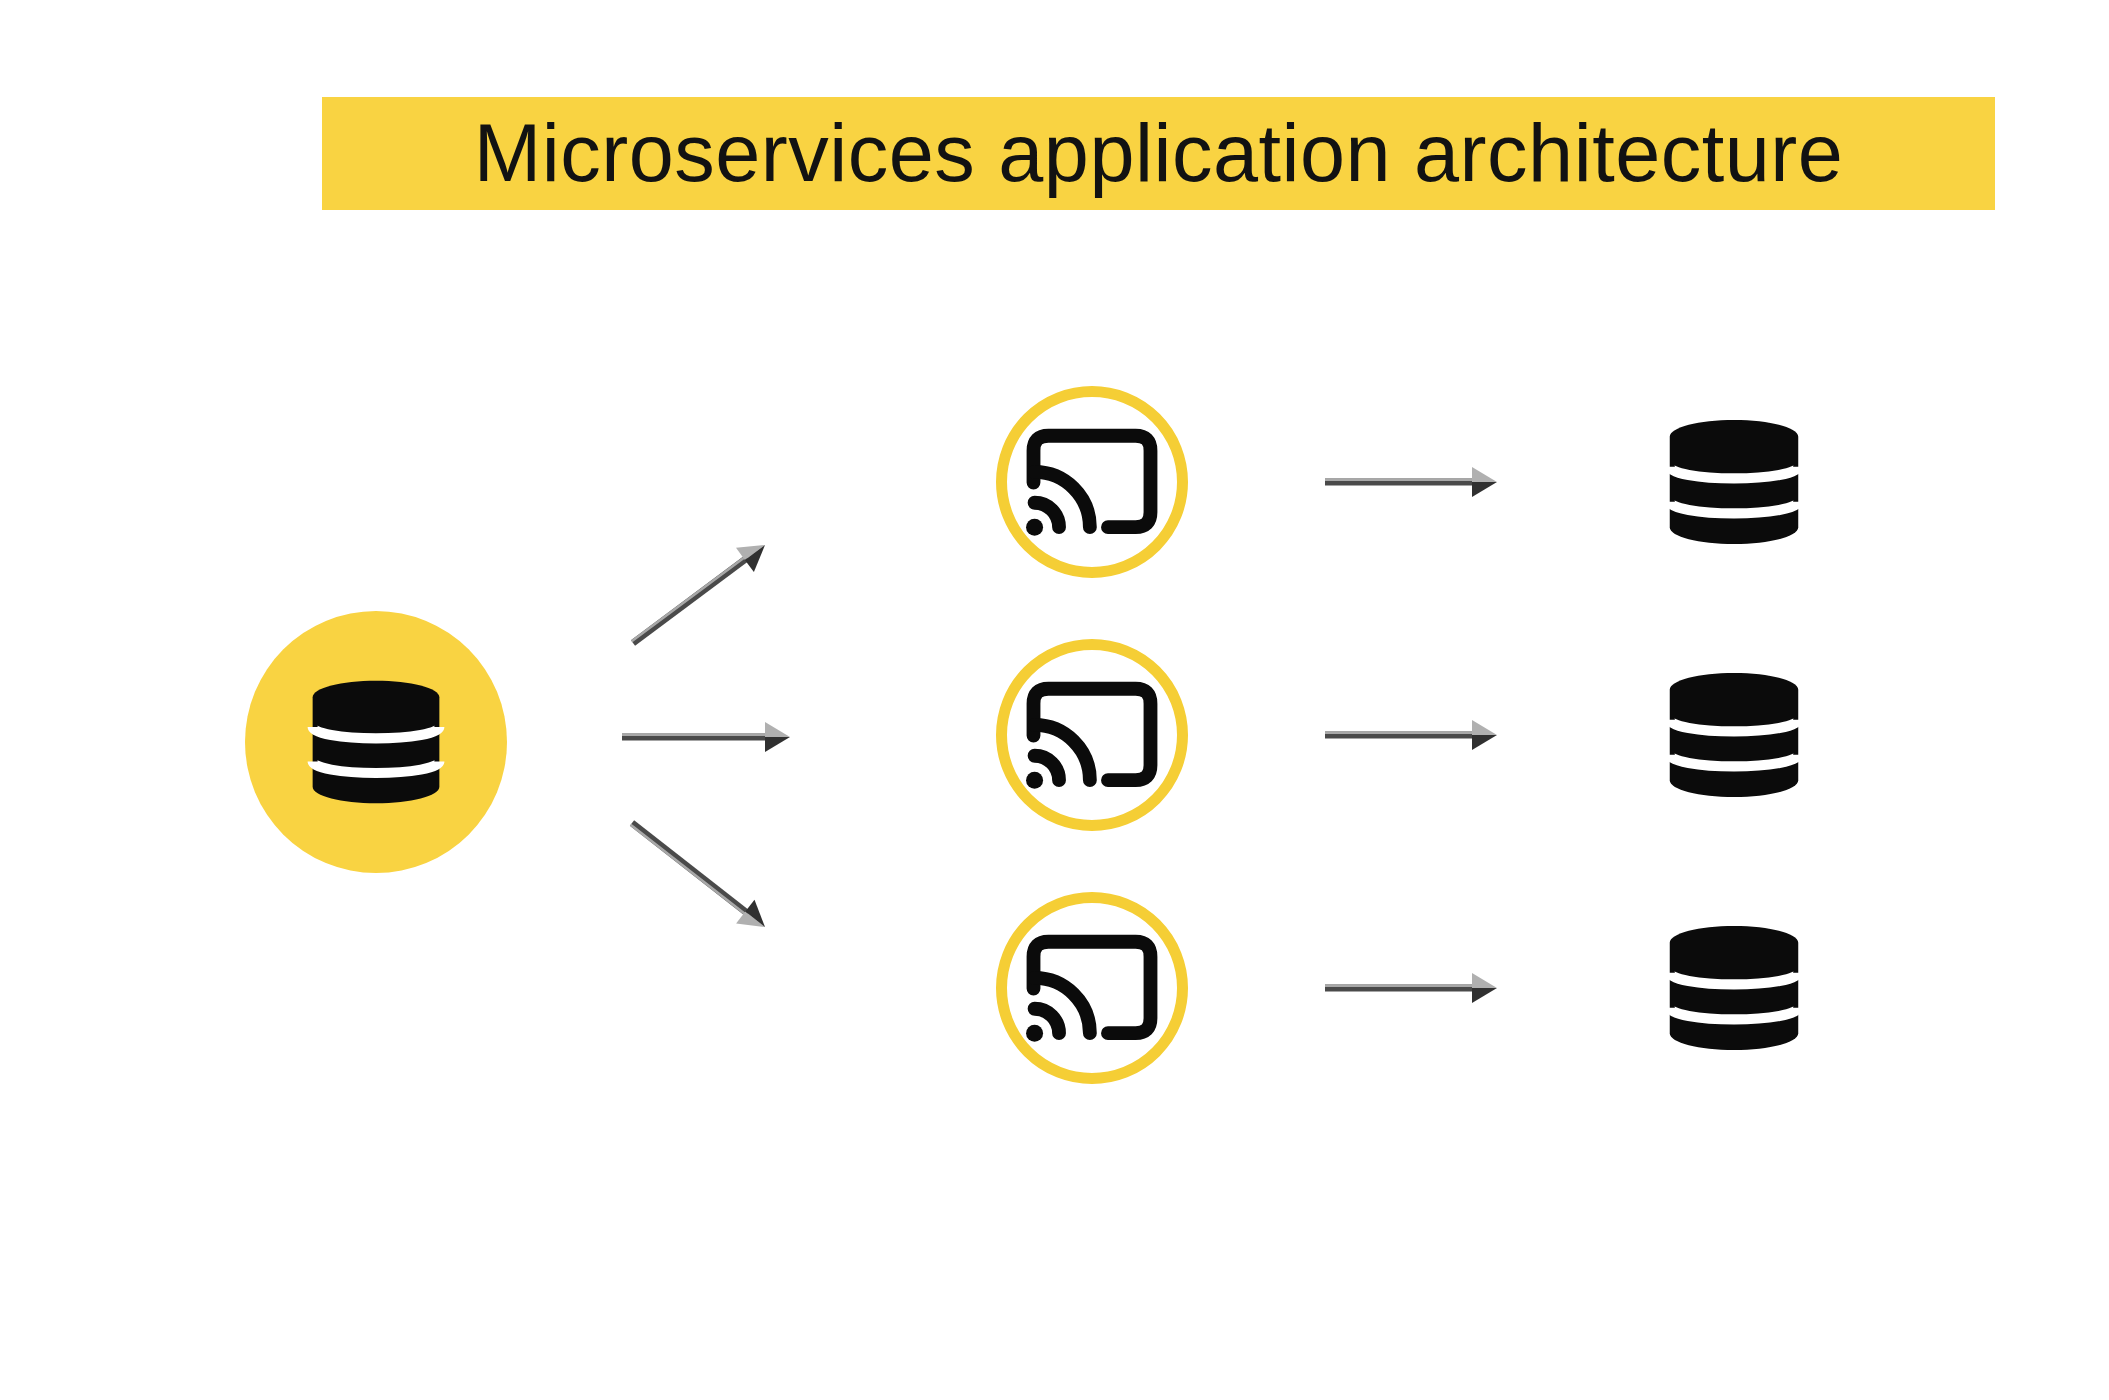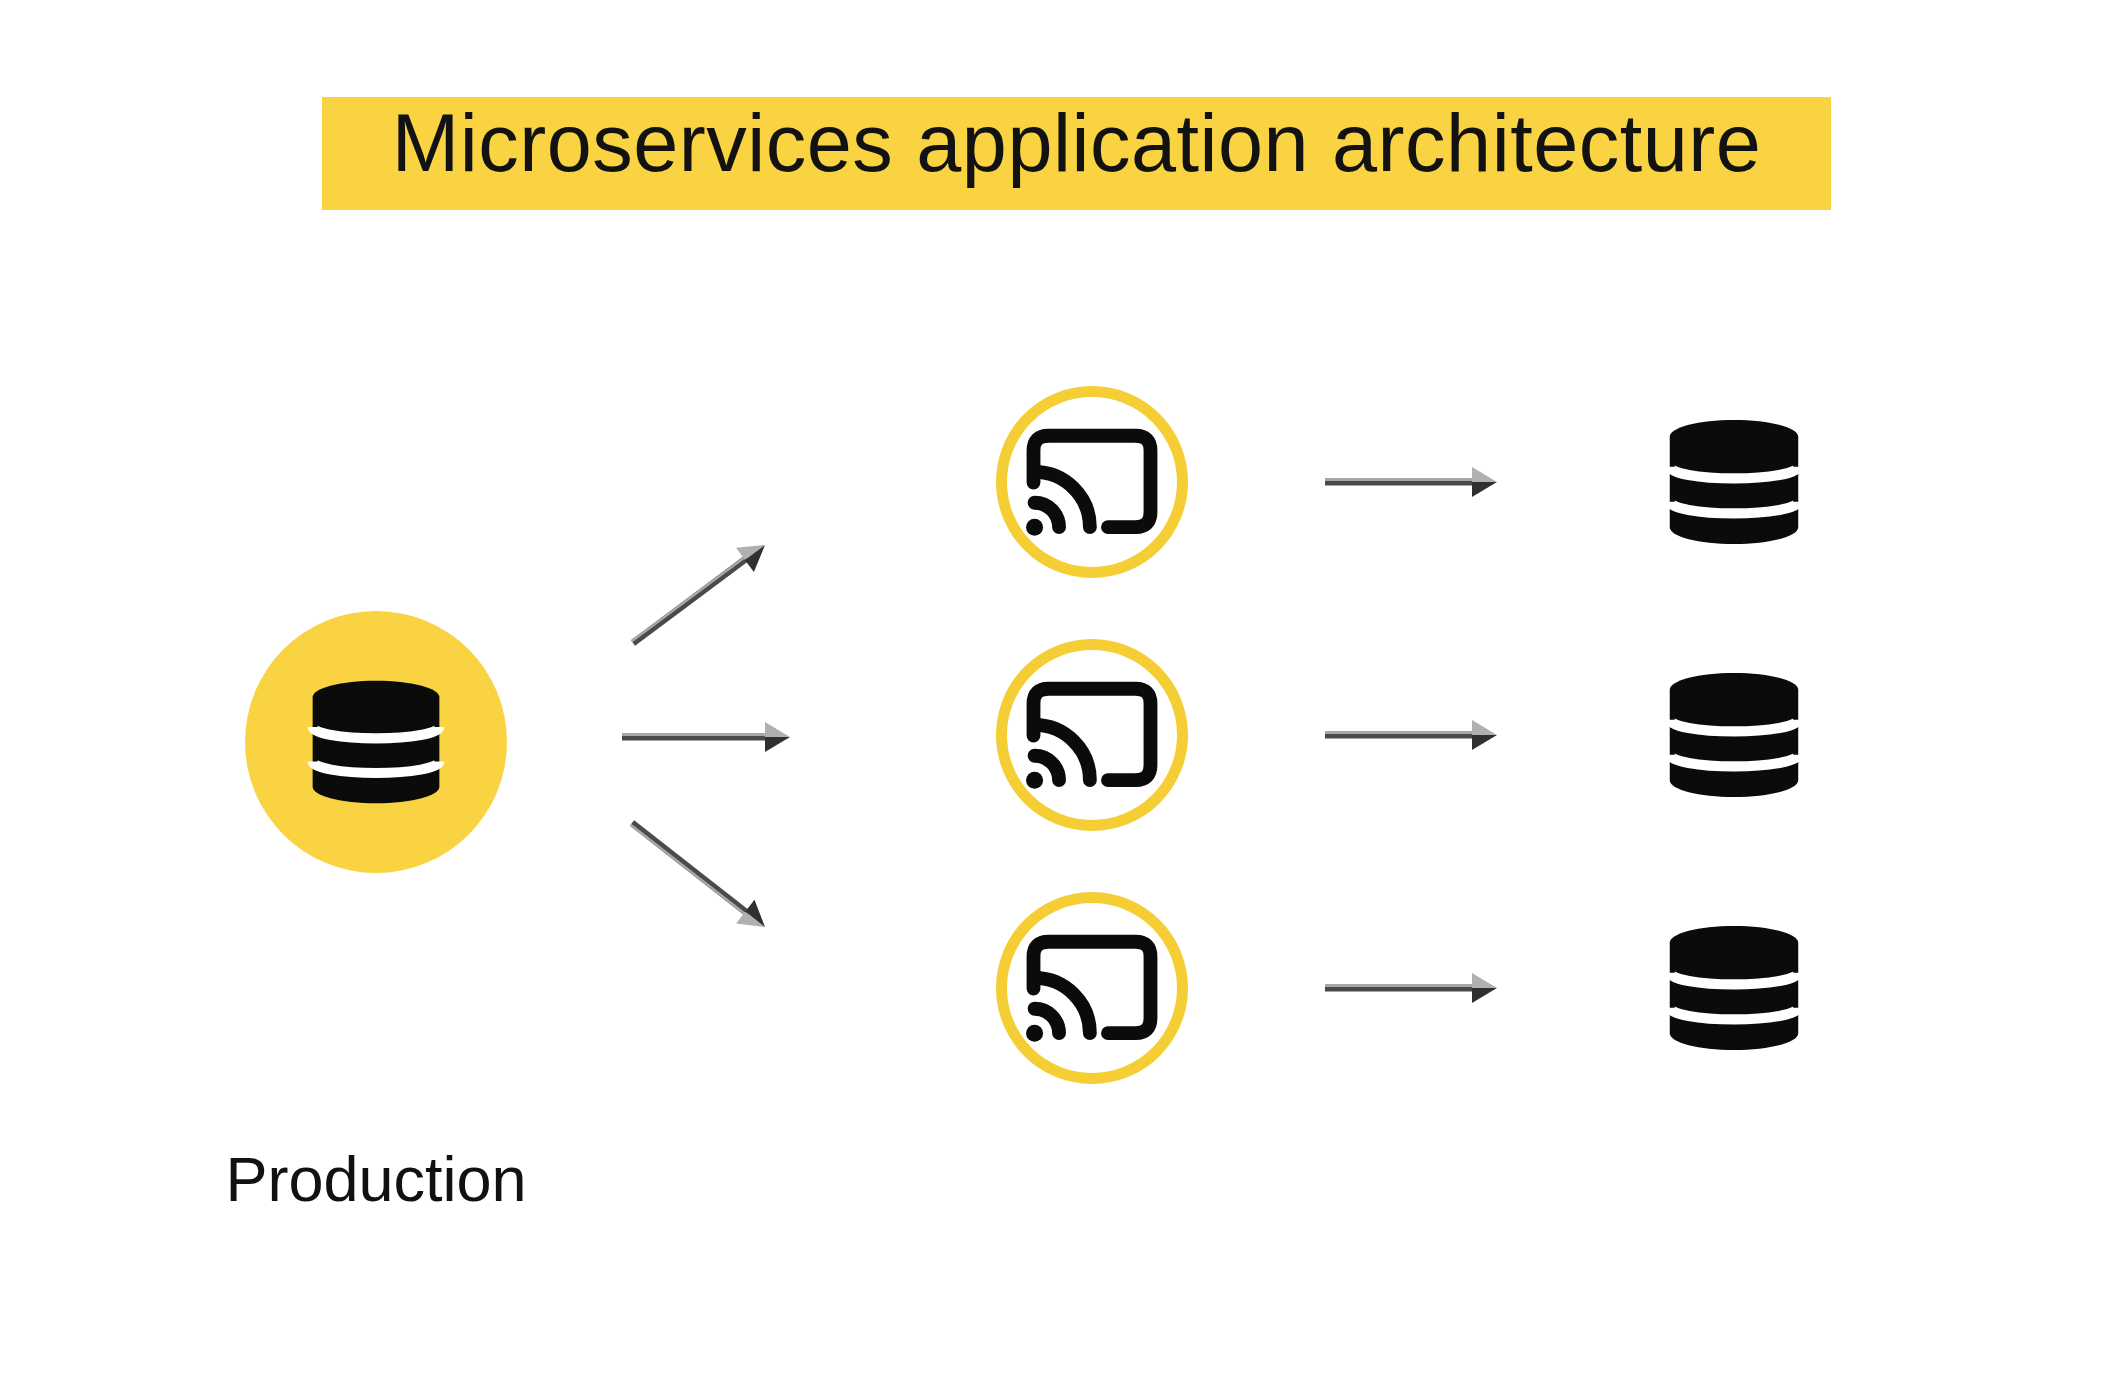--- a/index.html
+++ b/index.html
@@ -12,25 +12,25 @@
     width: 2109px;
     height: 1400px;
     background: #ffffff;
     font-family: "Liberation Sans", sans-serif;
     overflow: hidden;
   }
   .title-banner {
     position: absolute;
     left: 322px;
     top: 97px;
-    width: 1509px;
+    width: 1673px;
     height: 113px;
     background: #F9D342;
     display: flex;
-    align-items: flex-start;
+    align-items: center;
     justify-content: center;
     font-size: 81px;
     letter-spacing: 0.5px;
     color: #121212;
     white-space: nowrap;
   }
   .arrows-layer {
     position: absolute;
     left: 0;
     top: 0;
@@ -184,15 +184,14 @@
     <svg width="146" height="126" viewBox="0 0 100 86">
       <use href="#db-sym"></use>
     </svg>
   </div>
   <div class="db-node db-3">
     <svg width="146" height="126" viewBox="0 0 100 86">
       <use href="#db-sym"></use>
     </svg>
   </div>
 
-  <div class="col-label label-production">Production</div>
 
 </div>
 
 </body></html>

